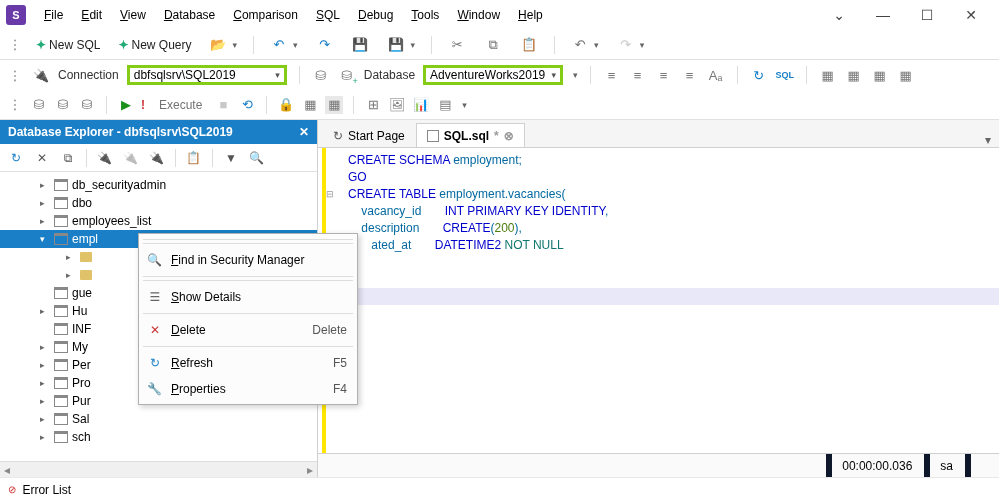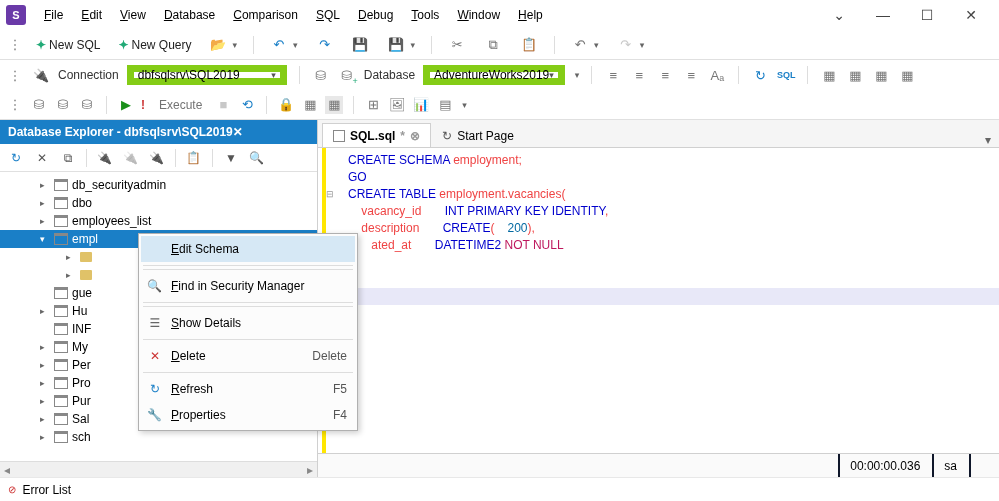--- a/index.html
+++ b/index.html
@@ -12,25 +12,25 @@
 .win-controls { margin-left: auto; display: flex; gap: 20px; padding-right: 10px; }
 .win-controls span { width: 24px; text-align: center; color: #444; font-size: 14px; }
 .toolbar { height: 30px; display: flex; align-items: center; padding: 0 6px; gap: 6px; border-bottom: 1px solid #e0e0e0; }
 .tbtn { display: flex; align-items: center; gap: 3px; padding: 3px 6px; color: #333; }
 .tbtn.txt { color: #222; }
 .tbtn .plus { color: #2a7; font-weight: bold; }
 .tsep { width: 1px; height: 18px; background: #ddd; margin: 0 4px; }
 .dropdown-arrow { color: #666; font-size: 9px; margin-left: 2px; }
 .conn-row { height: 30px; display: flex; align-items: center; padding: 0 6px; gap: 8px; }
 .conn-label { color: #333; }
-.combo { border: 7px solid #84cc16; background: #fff; height: 20px; display: flex; align-items: center; padding: 0 4px; min-width: 160px; justify-content: space-between; }
+.combo { border: 3px solid #84cc16; background: #fff; height: 20px; display: flex; align-items: center; padding: 0 4px; min-width: 160px; justify-content: space-between; }
 .combo .arrow { font-size: 9px; color: #555; }
 .main-area { display: flex; height: calc(501px - 30px - 30px - 30px - 30px - 24px); }
 .left-panel { width: 318px; display: flex; flex-direction: column; border-right: 1px solid #d0d0d0; }
-.panel-tab { background: #1a7fc7; color: #fff; height: 24px; display: flex; align-items: center; padding: 0 8px; font-weight: 600; }
+.panel-tab { background: #1a7fc7; color: #fff; height: 24px; display: flex; align-items: center; padding: 0 8px; font-weight: 600; justify-content: space-between; }
 .panel-tab .close { cursor: pointer; }
 .panel-toolbar { height: 28px; display: flex; align-items: center; padding: 0 4px; gap: 2px; border-bottom: 1px solid #e0e0e0; }
 .ptool { width: 24px; height: 24px; display: flex; align-items: center; justify-content: center; color: #555; }
 .tree { flex: 1; overflow: hidden; padding: 4px 0; position: relative; }
 .tree-row { height: 18px; display: flex; align-items: center; padding-left: 40px; gap: 4px; white-space: nowrap; }
 .tree-row.selected { background: #1a7fc7; color: #fff; }
 .tree-row .exp { width: 10px; color: #666; font-size: 9px; }
 .tree-row.selected .exp { color: #fff; }
 .tree-row .sicon { width: 14px; height: 12px; display: inline-block; }
 .schema-icon::before { content: ""; display: inline-block; width: 12px; height: 8px; border: 1px solid #888; border-top: 3px solid #888; }
@@ -41,28 +41,28 @@
 .doc-tab { height: 24px; display: flex; align-items: center; gap: 5px; padding: 0 10px; border: 1px solid transparent; border-bottom: none; background: #f5f5f5; }
 .doc-tab.active { background: #fff; border-color: #d0d0d0; font-weight: 600; }
 .doc-tab .starpg::before { content:"↻"; color:#555; }
 .doc-tab .sqlfile { width:12px; height:12px; background:#fff; border:1px solid #888; display:inline-block; }
 .doc-tab .dirty { color:#999; }
 .doc-tab .secmgr::before { content:"👥"; font-size:11px; }
 .editor { flex: 1; background: #fff; position: relative; font-family: Consolas, monospace; font-size: 13px; padding: 4px 0 4px 10px; }
 .editor .gutter { position: absolute; left: 0; top: 0; bottom: 0; width: 8px; background: #ffe600; border-left: 4px solid #ffffff; }
 .editor .line { padding-left: 20px; white-space: pre; line-height: 17px; }
 .kw { color: #0000cc; }
-.ident { color: #ef4444; }
+.ident { color: #0369a1; }
 .type { color: #0000cc; padding-left: 20px; }
-.gray { color: #be185d; }
-.num { color: #0369a1; margin-left: 13px; }
+.gray { color: #0f766e; }
+.num { color: #4d7c0f; }
 .fold { color:#999; position:absolute; left:8px; font-size:9px; }
 .hl-line { background: #e8e8f8; height: 17px; position: absolute; left: 0; right: 0; }
 .statusbar { height: 24px; border-top: 1px solid #d0d0d0; display: flex; align-items: center; justify-content: flex-end; padding: 0 8px; gap: 2px; font-size: 11px; background: #fafafa; }
-.statusbar .cell { border-left: 2px solid #0f172a; padding: 0 10px; height: 100%; display: flex; align-items: center; }
+.statusbar .cell { border-left: 6px solid #0f172a; padding: 0 10px; height: 100%; display: flex; align-items: center; }
 .bottom-bar { height: 24px; display: flex; align-items: center; padding: 0 8px; gap: 6px; border-top: 1px solid #e8e8e8; }
 .err-icon { color: #c33; font-size: 10px; }
 .context-menu { position: absolute; left: 138px; top: 233px; width: 220px; background: #fcfcfc; border: 1px solid #b0b0b0; box-shadow: 2px 2px 6px rgba(0,0,0,0.2); z-index: 100; padding: 2px; }
 .context-menu .cmi { height: 26px; display: flex; align-items: center; padding: 0 8px 0 30px; position: relative; }
 .context-menu .cmi.hover { background: #d6e8f5; }
 .context-menu .cmi .cicon { position: absolute; left: 6px; width: 16px; text-align: center; color: #666; }
 .context-menu .cmi .shortcut { margin-left: auto; color: #555; }
 .context-menu .sep { height: 1px; background: #ddd; margin: 3px 2px; }
 .context-menu .cmi .sub::after { content: "▸"; position: absolute; right: 6px; color: #555; font-size: 10px; }
 .hscroll { height: 16px; background: #f0f0f0; border-top: 1px solid #ddd; display:flex; align-items:center; justify-content:space-between; padding:0 4px; color:#888; font-size:9px;}
@@ -302,29 +302,29 @@
         </div>
       </div>
     <div class="hscroll">
         <span>◂</span>
         <span>▸</span>
       </div>
   </div>
 
   <div class="right-panel">
     <div class="doc-tabs" id="doctabs">
-      <div class="doc-tab active">
+      <div class="doc-tab">
+          <span class="starpg"></span>
+          <span>Start Page</span>
+        </div>
+        <div class="doc-tab active">
           <span class="sqlfile"></span>
           <span>SQL.sql</span>
           <span class="dirty">*</span>
           <span style="color: rgb(153, 153, 153);">⊗</span>
-        </div>
-        <div class="doc-tab">
-          <span class="starpg"></span>
-          <span>Start Page</span>
         </div>
         <span style="margin-left:auto;padding:0 8px;color:#666">▾</span>
     </div>
     <div class="editor" id="editor">
       <div class="gutter"></div>
     <div class="line"><span class="kw">CREATE SCHEMA</span><span class="ident"> employment;</span></div>
         <div class="line"><span class="kw">GO</span></div>
         <div class="line"></div>
         <div class="line"><span class="fold">⊟</span><span class="kw">CREATE TABLE</span><span class="ident"> employment.vacancies(</span></div>
         <div class="line"><span class="ident">    vacancy_id </span><span class="type">INT PRIMARY KEY IDENTITY</span><span class="ident">,</span></div>
@@ -339,23 +339,20 @@
     </div>
   </div>
 </div>
 
 <div class="bottom-bar">
   <span class="err-icon">⊘</span>
   <span>Error List</span>
 </div>
 
 <div class="context-menu" id="ctxmenu">
-    <div class="cmi hover">
-      <span><u>E</u>dit Schema</span>
-    </div>
     <div class="sep"></div>
     <div class="sep"></div>
     <div class="cmi">
       <span class="cicon">🔍</span>
       <span><u>F</u>ind in Security Manager</span>
     </div>
     <div class="sep"></div>
     <div class="sep"></div>
     <div class="cmi">
       <span class="cicon">☰</span>

